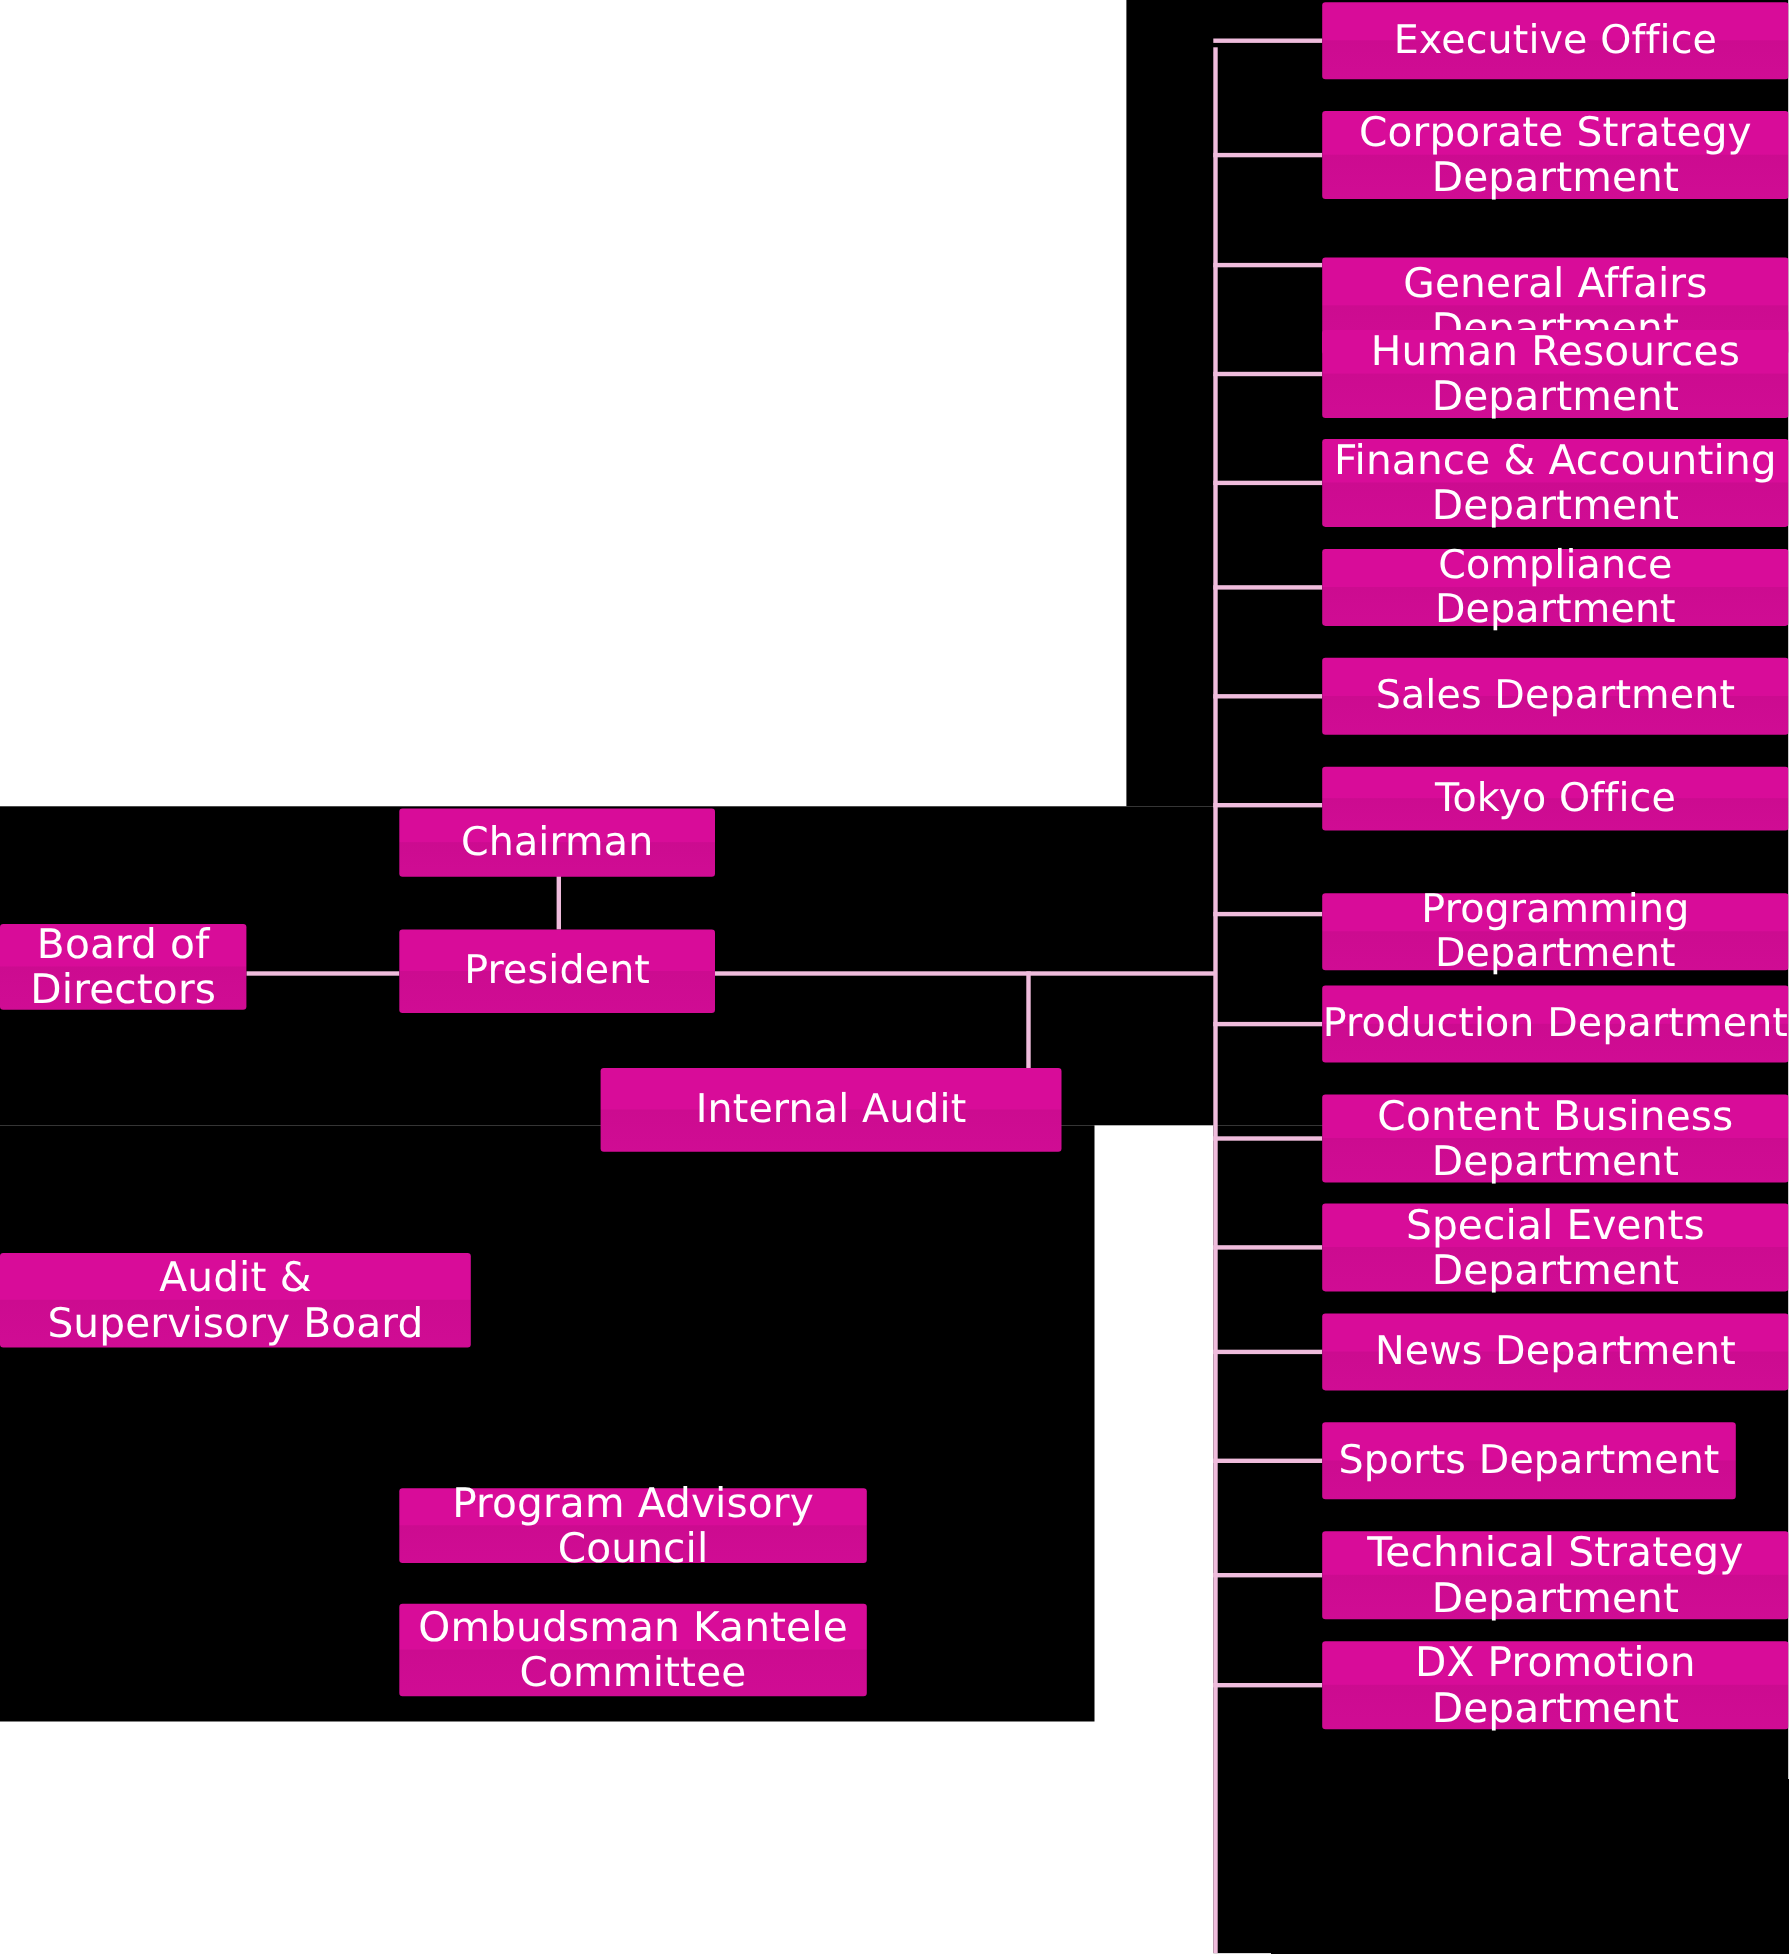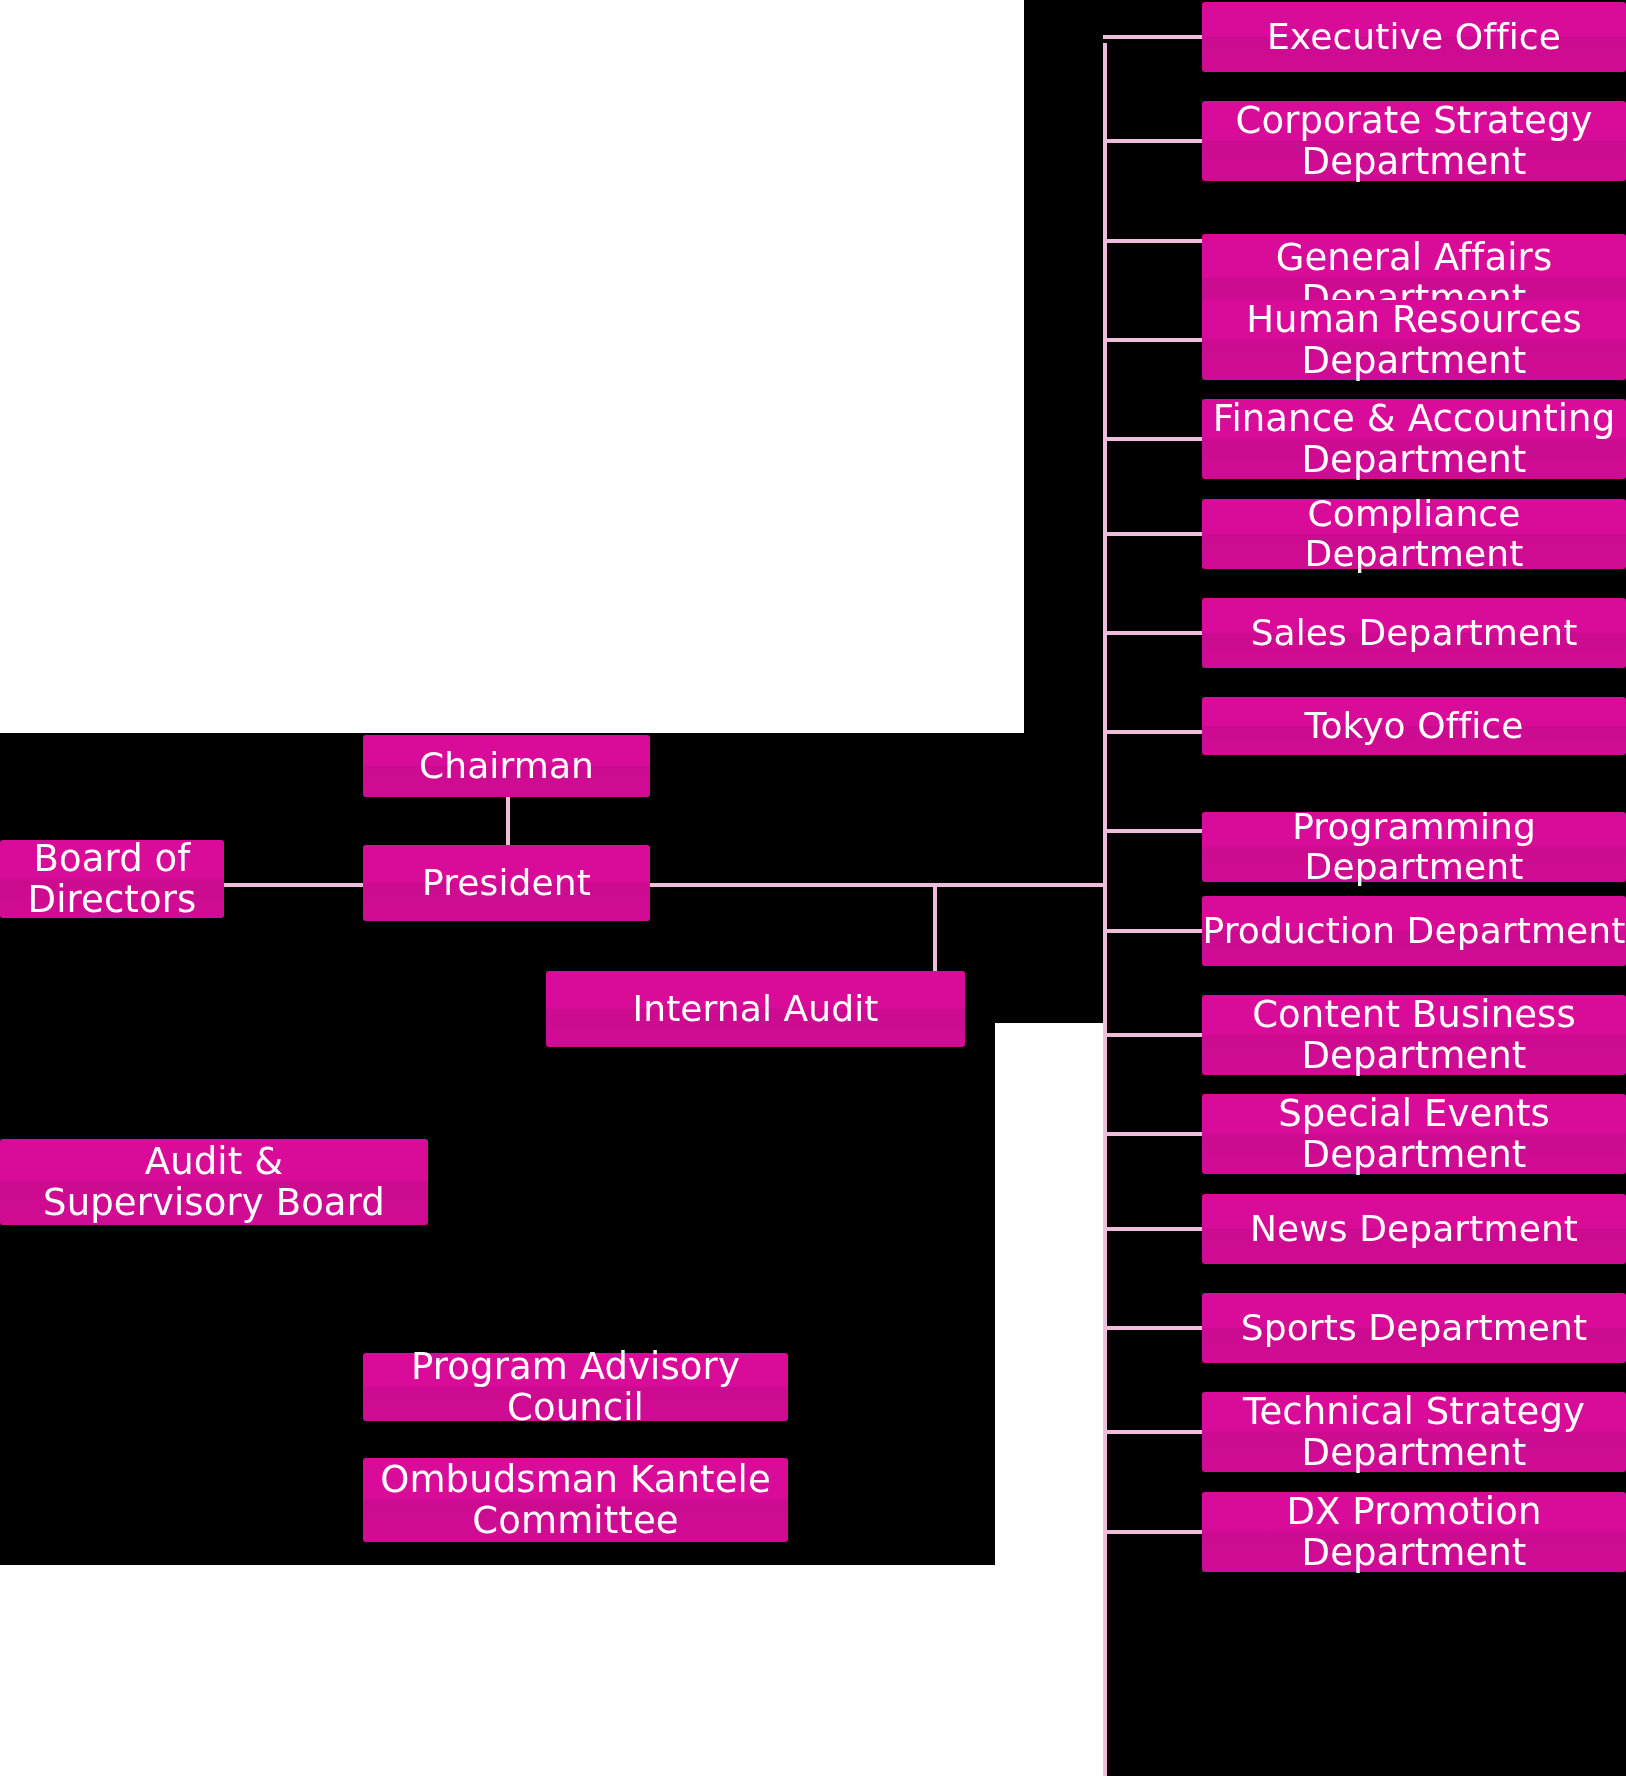--- a/index.html
+++ b/index.html
@@ -123,20 +123,20 @@
       <div class="node f36" style="left: 1202px; top: 499px; width: 424px; height: 70px;">Compliance Department</div>
       <div class="node f36" style="left: 1202px; top: 598px; width: 424px; height: 70px;">Sales Department</div>
       <div class="node f36" style="left: 1202px; top: 697px; width: 424px; height: 58px;">Tokyo Office</div>
       <div class="node f36" style="left: 1202px; top: 796px; width: 424px; height: 70px; margin-top: 16px;">Programming Department</div>
       <div class="node f36" style="left: 1202px; top: 896px; width: 424px; height: 70px;">Production Department</div>
       <div class="node f33" style="left: 1202px; top: 995px; width: 424px; height: 80px;">Content Business
 Department</div>
       <div class="node f33" style="left: 1202px; top: 1094px; width: 424px; height: 80px;">Special Events
 Department</div>
       <div class="node f36" style="left: 1202px; top: 1194px; width: 424px; height: 70px;">News Department</div>
-      <div class="node f36" style="left: 1202px; top: 1293px; width: 424px; height: 70px;">Sports Department</div>
+      <div class="node f36" style="left: 1202px; top: 1293px; width: 376px; height: 70px;">Sports Department</div>
       <div class="node f33" style="left: 1202px; top: 1392px; width: 424px; height: 80px;">Technical Strategy
 Department</div>
       <div class="node f33" style="left: 1202px; top: 1492px; width: 424px; height: 80px;">DX Promotion
 Department</div>
     </div>
 
 </div>
 
 </body></html>

